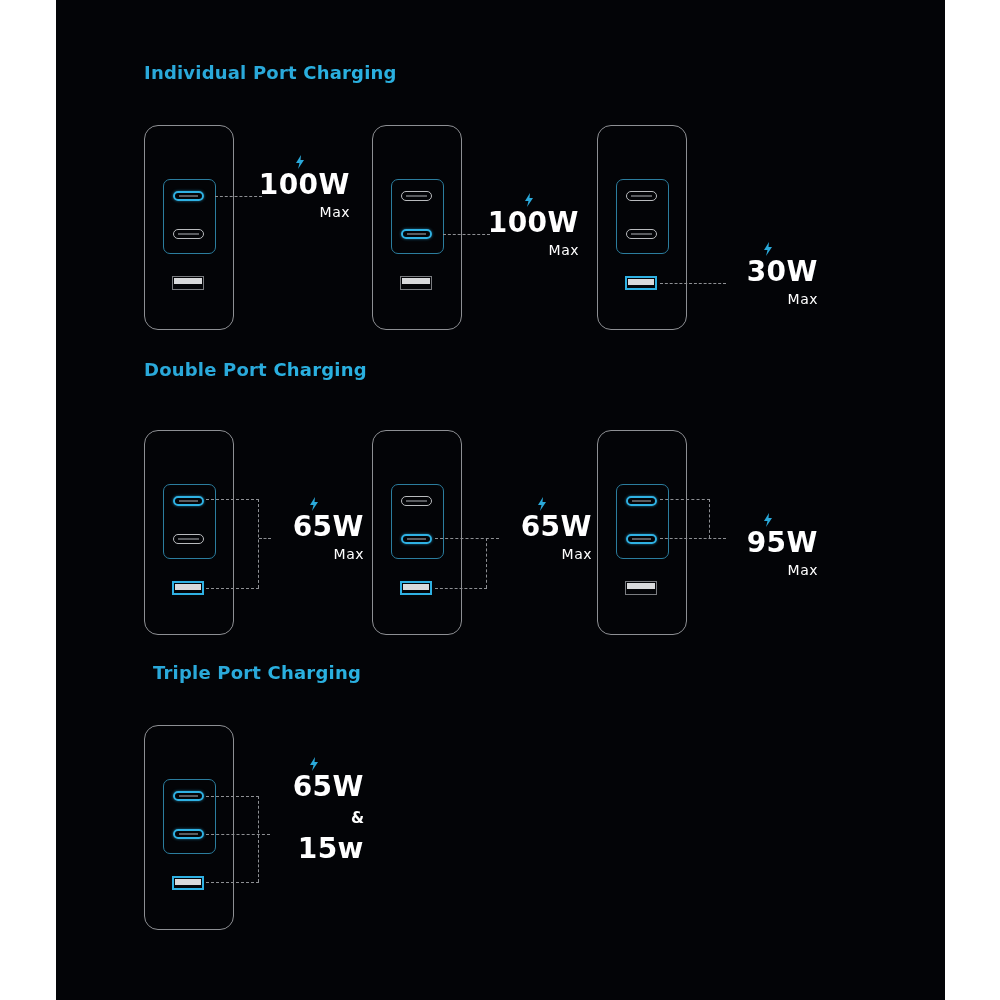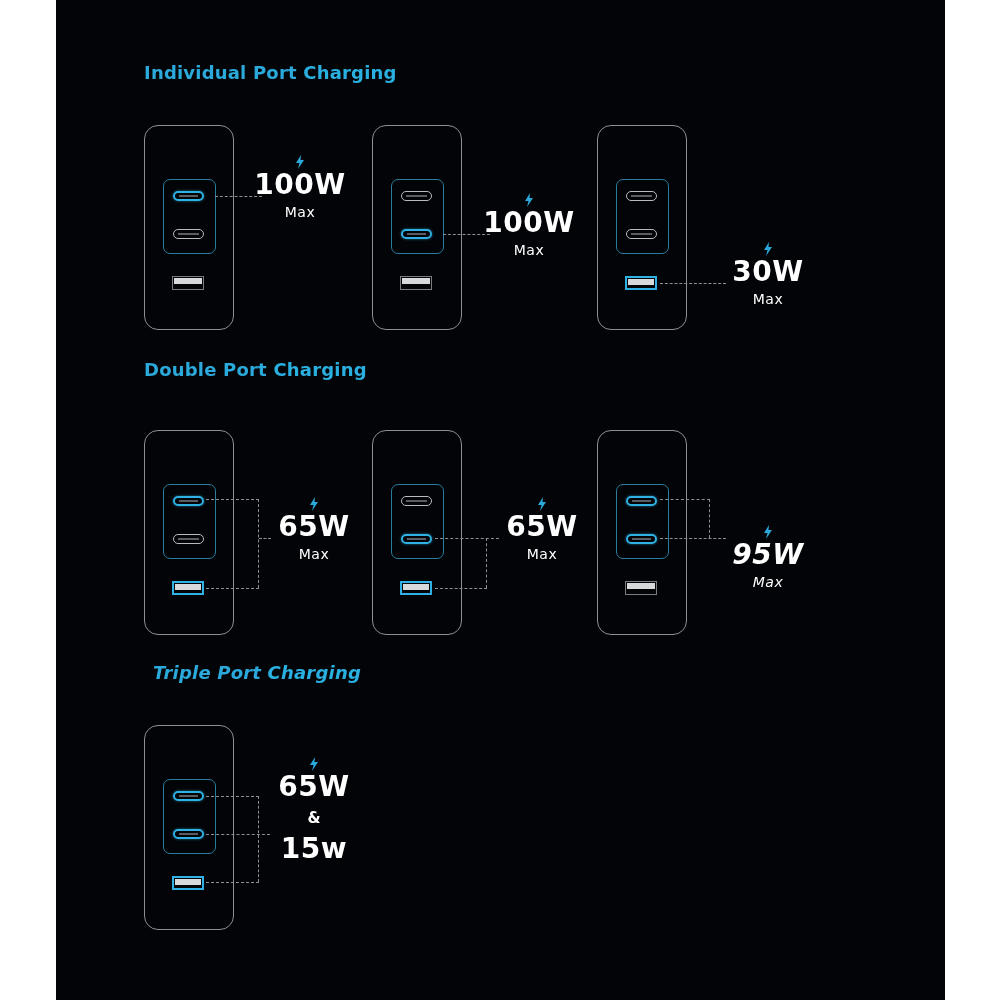--- a/index.html
+++ b/index.html
@@ -12,21 +12,21 @@
   .cpanel { position:absolute; left:18px; top:53px; width:53px; height:75px; border:1.2px solid #2b7d9e; border-radius:7px; box-sizing:border-box; }
   .usbc { position:absolute; left:9px; width:31px; height:10px; border:1.5px solid #b8babd; border-radius:6px; box-sizing:border-box; }
   .usbc.active { border:2px solid #2fb1e3; box-shadow:0 0 3px rgba(47,177,227,0.6); }
   .usbc::after { content:""; position:absolute; left:4px; right:4px; top:50%; height:1.2px; margin-top:-0.6px; background:#5a5c60; }
   .usba { position:absolute; left:27px; top:150px; width:32px; height:14px; border:1px solid #7a7c80; box-sizing:border-box; background:#030407; }
   .usba::before { content:""; position:absolute; left:1px; right:1px; top:1px; height:6px; background:#d8d9db; }
   .usba.active { border:2px solid #2fb1e3; }
   .dash { position:absolute; border-color:#8d8f93; }
   .dh { height:0; border-top:1.3px dashed #8d8f93; }
   .dv { width:0; border-left:1.3px dashed #8d8f93; }
-  .label { position:absolute; width:100px; text-align:center; color:#ffffff; }
+  .label { position:absolute; width:100px; text-align:right; color:#ffffff; }
   .bolt { display:block; margin:0 auto; width:10px; height:14px; }
   .watt { display:block; font-weight:bold; font-size:28px; line-height:32px; letter-spacing:0.5px; }
   .max { display:block; font-size:14px; line-height:22px; letter-spacing:0.5px; }
   .amp { display:block; font-size:15px; line-height:30px; font-weight:bold; }
 </style>
 </head>
 <body>
 
 <div class="panel"></div>
 
@@ -128,29 +128,29 @@
 <div class="charger" style="left:597px; top:430px;">
   <div class="cpanel">
     <div class="usbc active" style="top:11px;"></div>
     <div class="usbc active" style="top:49px;"></div>
   </div>
   <div class="usba"></div>
 </div>
 <div class="dash dh" style="left:660px; top:499px; width:50px;"></div>
 <div class="dash dh" style="left:660px; top:538px; width:66px;"></div>
 <div class="dash dv" style="left:709px; top:499px; height:39px;"></div>
-<div class="label" style="left:718px; top:525px;font-style:italic;">
+<div class="label" style="left:718px; top:513px;">
   <svg class="bolt" viewBox="0 0 10 14">
       <path d="M6 0 L1 8 L4.5 8 L3 14 L9 5 L5.5 5 Z" fill="#2aa9da"></path>
     </svg>
   <span class="watt">95W</span>
   <span class="max">Max</span>
 </div>
 
-<div class="title" style="left:153px; top:662px;font-style:italic;">
+<div class="title" style="left:153px; top:662px;">
   <span>Triple Port</span>
   <span class="part2">Charging</span>
 </div>
 
 <div class="charger" style="left:144px; top:725px;">
   <div class="cpanel">
     <div class="usbc active" style="top:11px;"></div>
     <div class="usbc active" style="top:49px;"></div>
   </div>
   <div class="usba active"></div>

